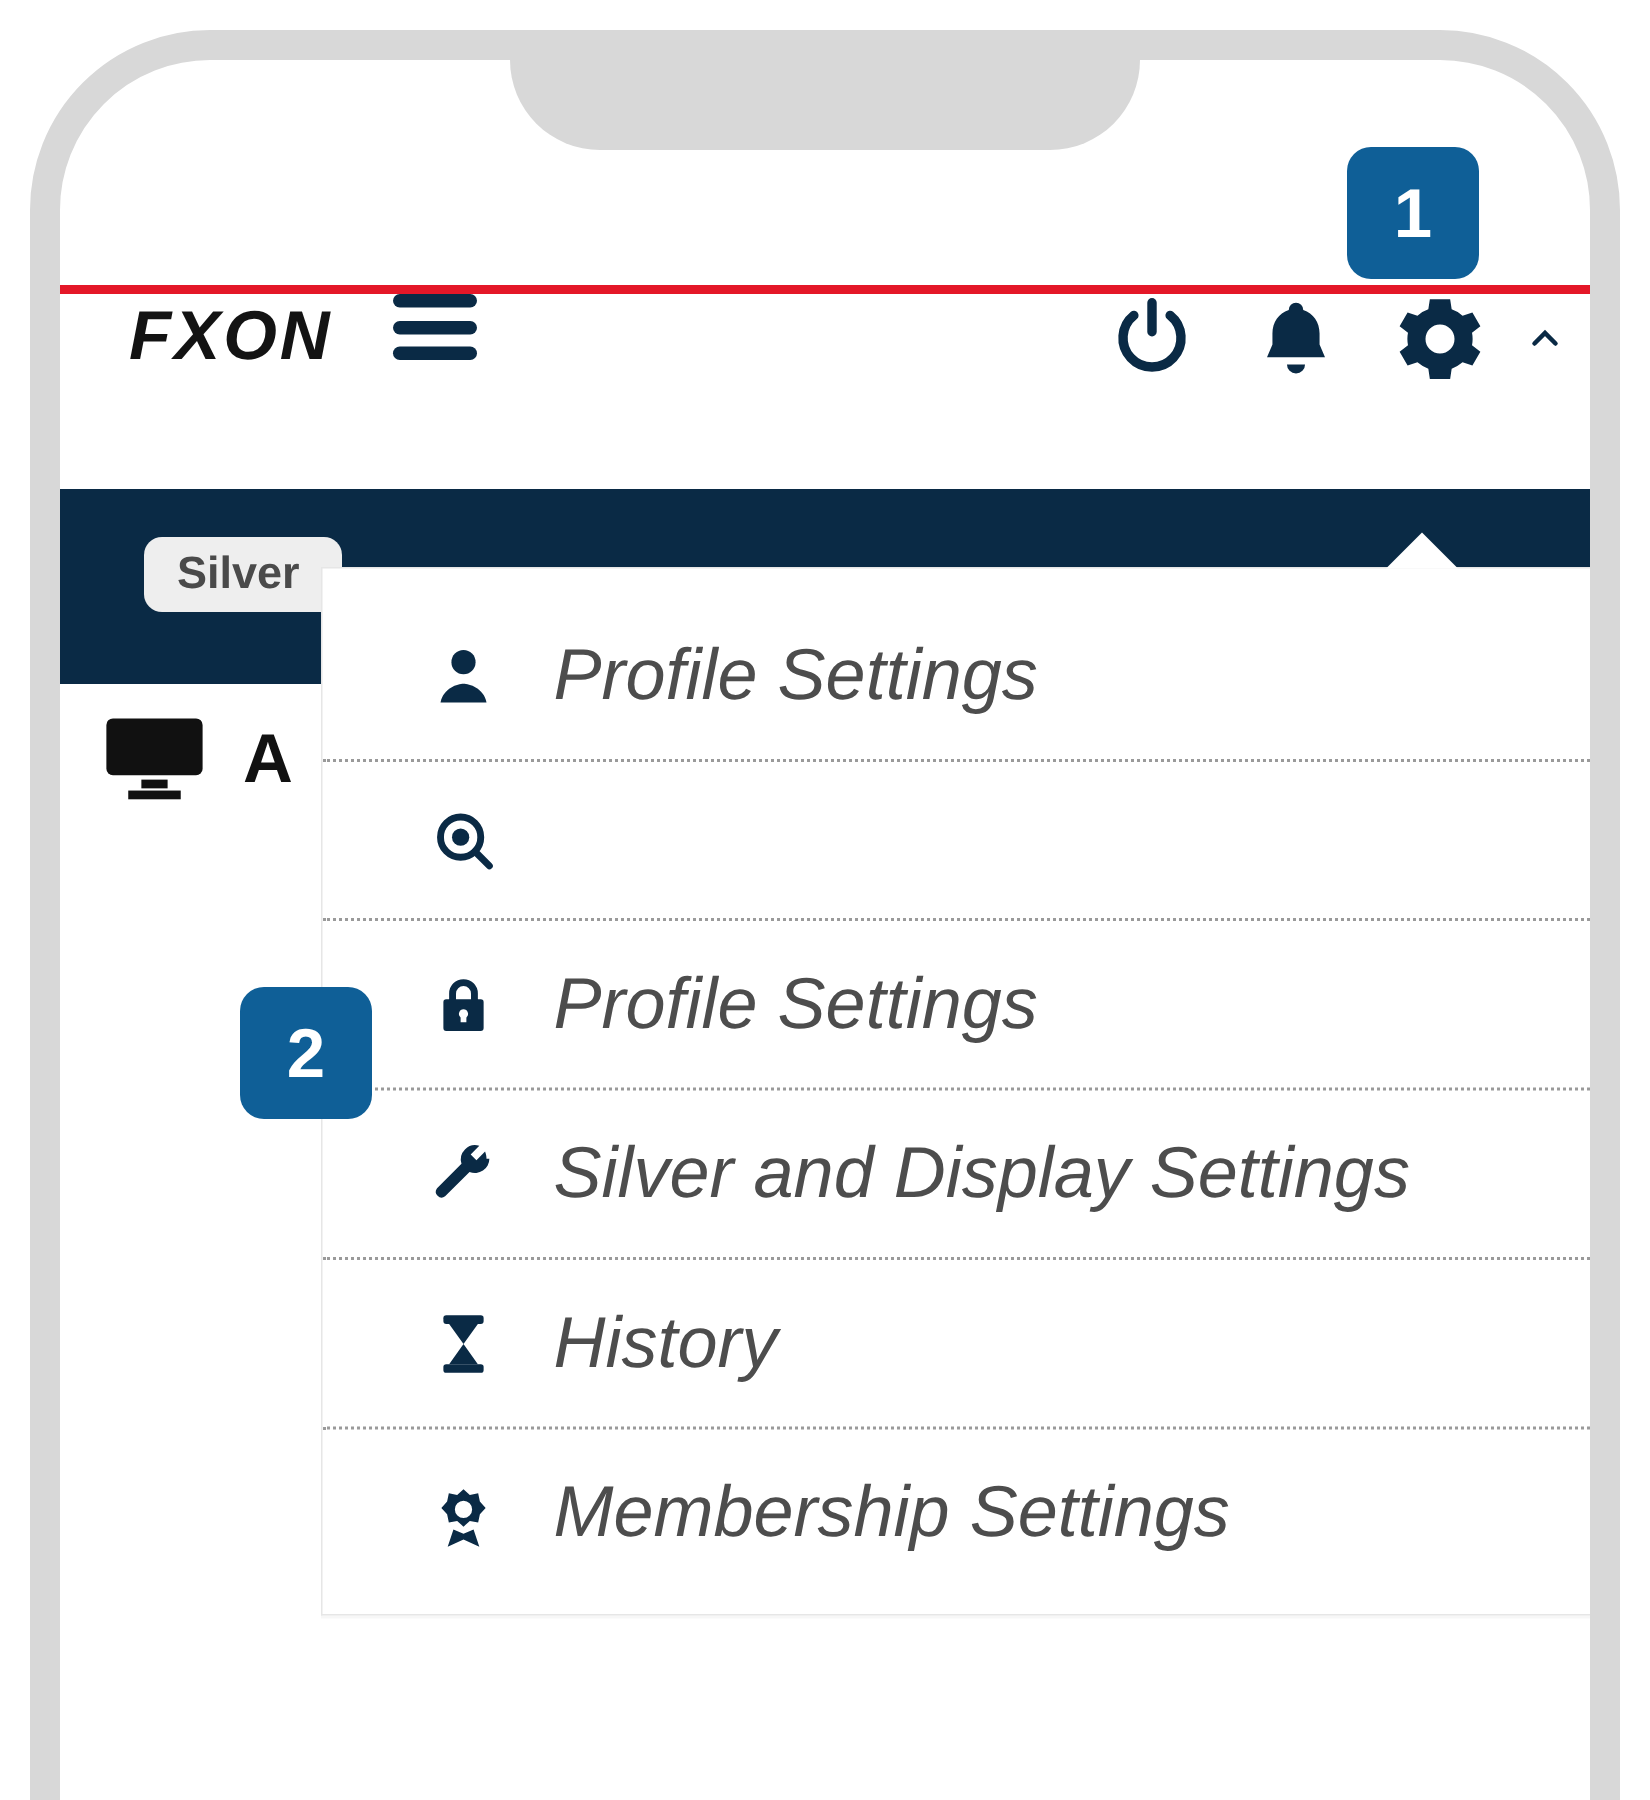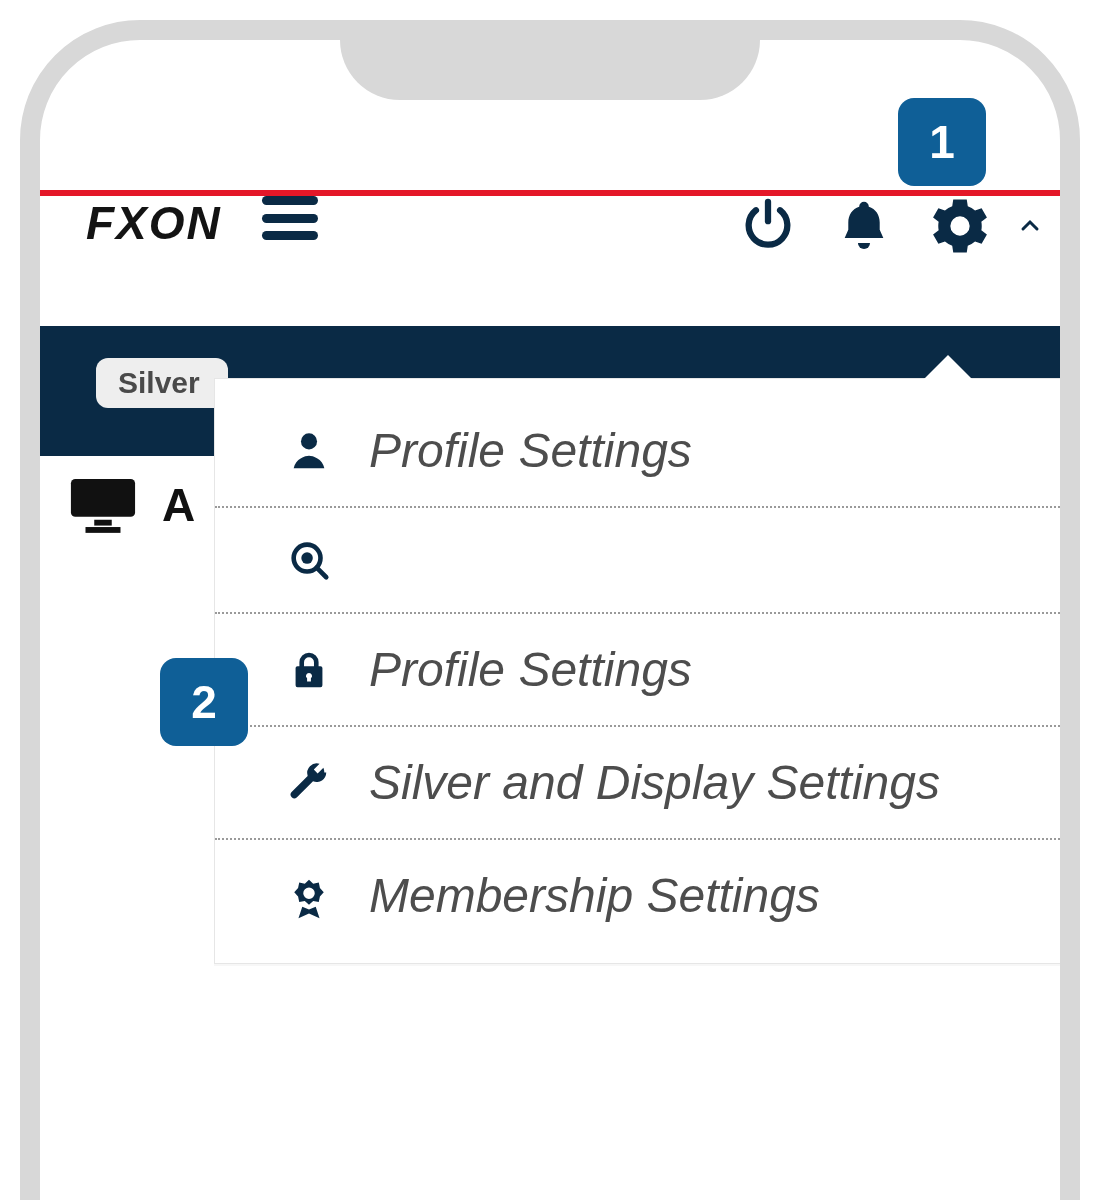--- a/index.html
+++ b/index.html
@@ -281,20 +281,30 @@
         <span class="dd-ico">
           <svg viewBox="0 0 24 24" fill="currentColor">
               <path d="M21 6.5a5 5 0 0 1-6.9 4.6L5.6 19.6a2 2 0 0 1-2.8-2.8l8.5-8.5A5 5 0 0 1 17.5 2l-3 3 2 2 3-3c.3.8.5 1.6.5 2.5z"></path>
             </svg>
         </span>
         <span class="dd-label">Silver and Display Settings</span>
       </div>
       <div class="dd-item">
         <span class="dd-ico">
           <svg viewBox="0 0 24 24" fill="currentColor">
+              <rect x="5" y="2" width="14" height="3" rx="1"></rect>
+              <rect x="5" y="19" width="14" height="3" rx="1"></rect>
+              <path d="M7 5h10l-5 7 5 7H7l5-7-5-7z"></path>
+            </svg>
+        </span>
+        <span class="dd-label">History</span>
+      </div>
+      <div class="dd-item">
+        <span class="dd-ico">
+          <svg viewBox="0 0 24 24" fill="currentColor">
               <path d="M12 2l2.2 2 2.9-.6.6 2.9 2 2.2-2 2.2-.6 2.9-2.9-.6-2.2 2-2.2-2-2.9.6-.6-2.9-2-2.2 2-2.2.6-2.9 2.9.6L12 2zm0 4a3 3 0 1 0 0 6 3 3 0 0 0 0-6zm-3.5 10l-2 6 5.5-2.5L17.5 22l-2-6-3.5 1.5L8.5 16z"></path>
             </svg>
         </span>
         <span class="dd-label">Membership Settings</span>
       </div>
     </div>
 
   </div>
 
   <div class="badge" style="left:898px; top:98px;">

